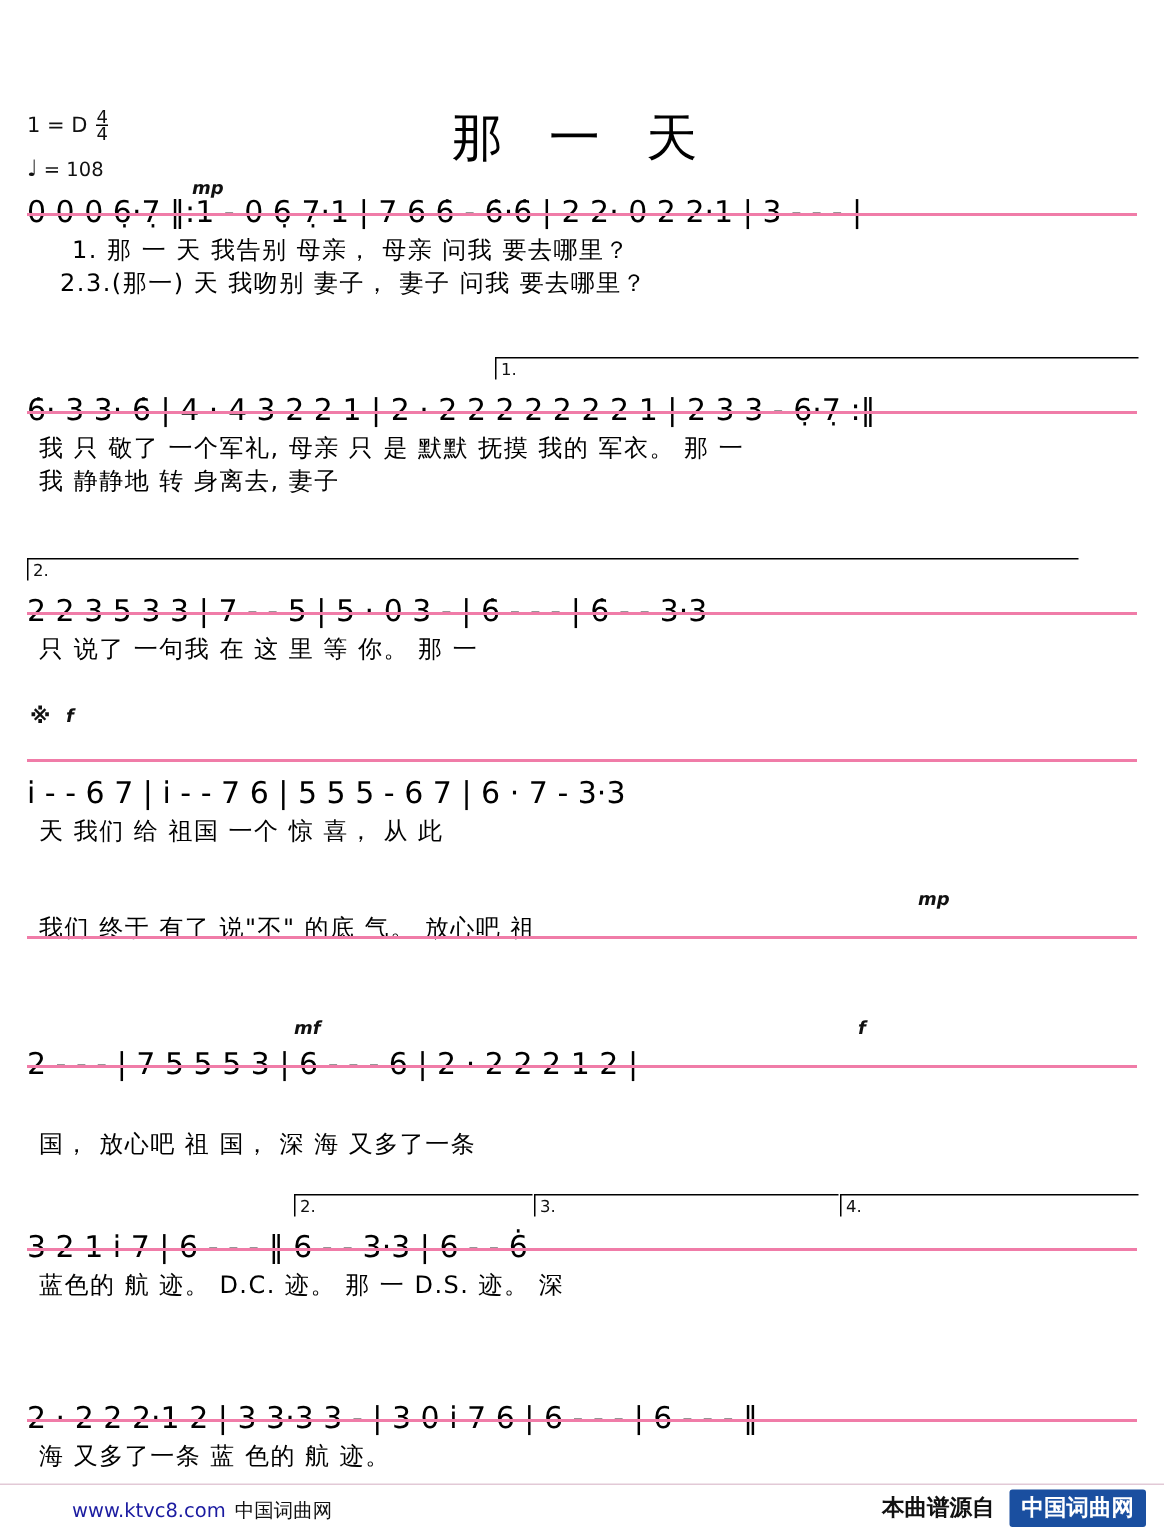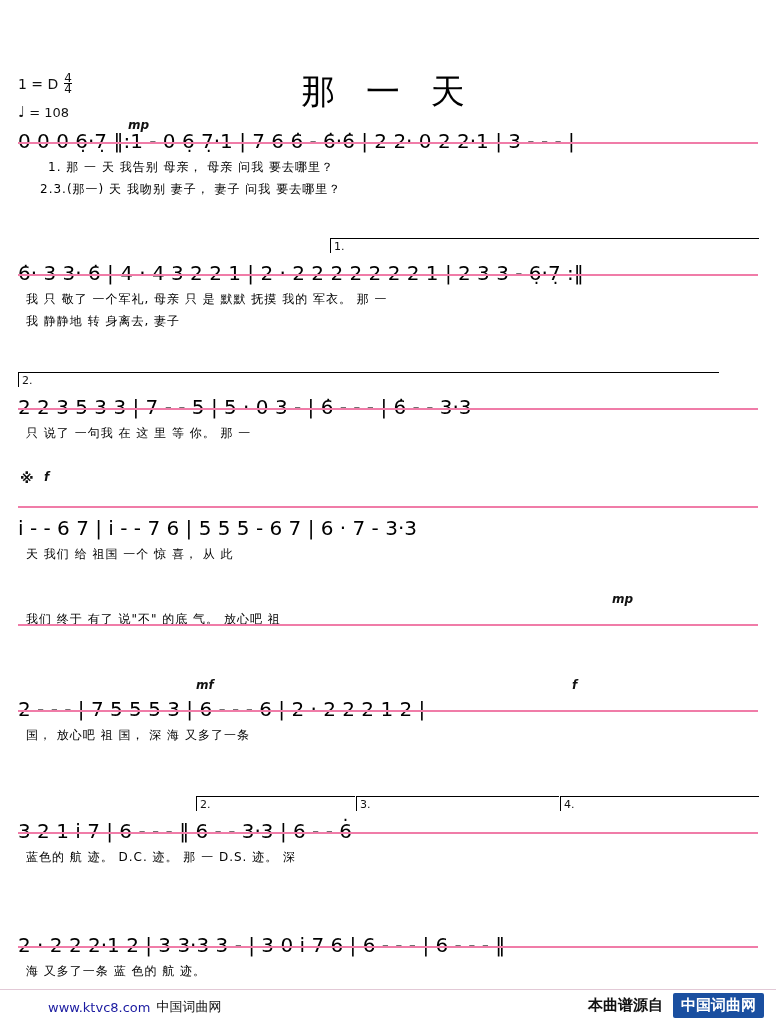--- a/index.html
+++ b/index.html
@@ -53,21 +53,21 @@
     font-size:20px;
     letter-spacing:0px;
     white-space:nowrap;
     color:#000;
     height:30px;
     display:flex;
     align-items:center;
   }
   .row-lyrics{
     font-family:"DejaVu Sans", sans-serif;
-    font-size:12px;
+    font-size:16px;
     white-space:nowrap;
     color:#000;
     height:22px;
     display:flex;
     align-items:center;
     letter-spacing:1px;
   }
   .pinkline{
     position:absolute;
     height:2px;background:#f07ca8;
@@ -170,21 +170,21 @@
   <div class="mark" style="left:612px;top:592px;">mp</div>
   <div class="sys" style="top:608px;">
     <div class="row-lyrics" style="padding-left:8px;">我们   终于 有了      说"不" 的底    气。       放心吧  祖</div>
   </div>
   <div class="pinkline" style="left:18px;top:624px;width:740px;"></div>
 
   <div class="mark" style="left:196px;top:678px;">mf</div>
   <div class="mark" style="left:572px;top:678px;">f</div>
   <div class="sys" style="top:694px;">
     <div class="row-notes">2 - - - | 7 5 5 5  3 | 6 - - - 6 | 2 · 2 2 2 1 2 |</div>
-    <div class="row-lyrics" style="padding-left:8px;">国，          放心吧  祖 国，      深  海 又多了一条</div>
+    <div class="row-lyrics" style="padding-left:8px;margin-top:28px;">国，          放心吧  祖 国，      深  海 又多了一条</div>
   </div>
   <div class="pinkline" style="left:18px;top:710px;width:740px;"></div>
 
   <div class="volta" style="left:196px;top:796px;width:158px;height:14px;">
     <span>2.</span>
   </div>
   <div class="volta" style="left:356px;top:796px;width:202px;height:14px;">
     <span>3.</span>
   </div>
   <div class="volta" style="left:560px;top:796px;width:198px;height:14px;">

